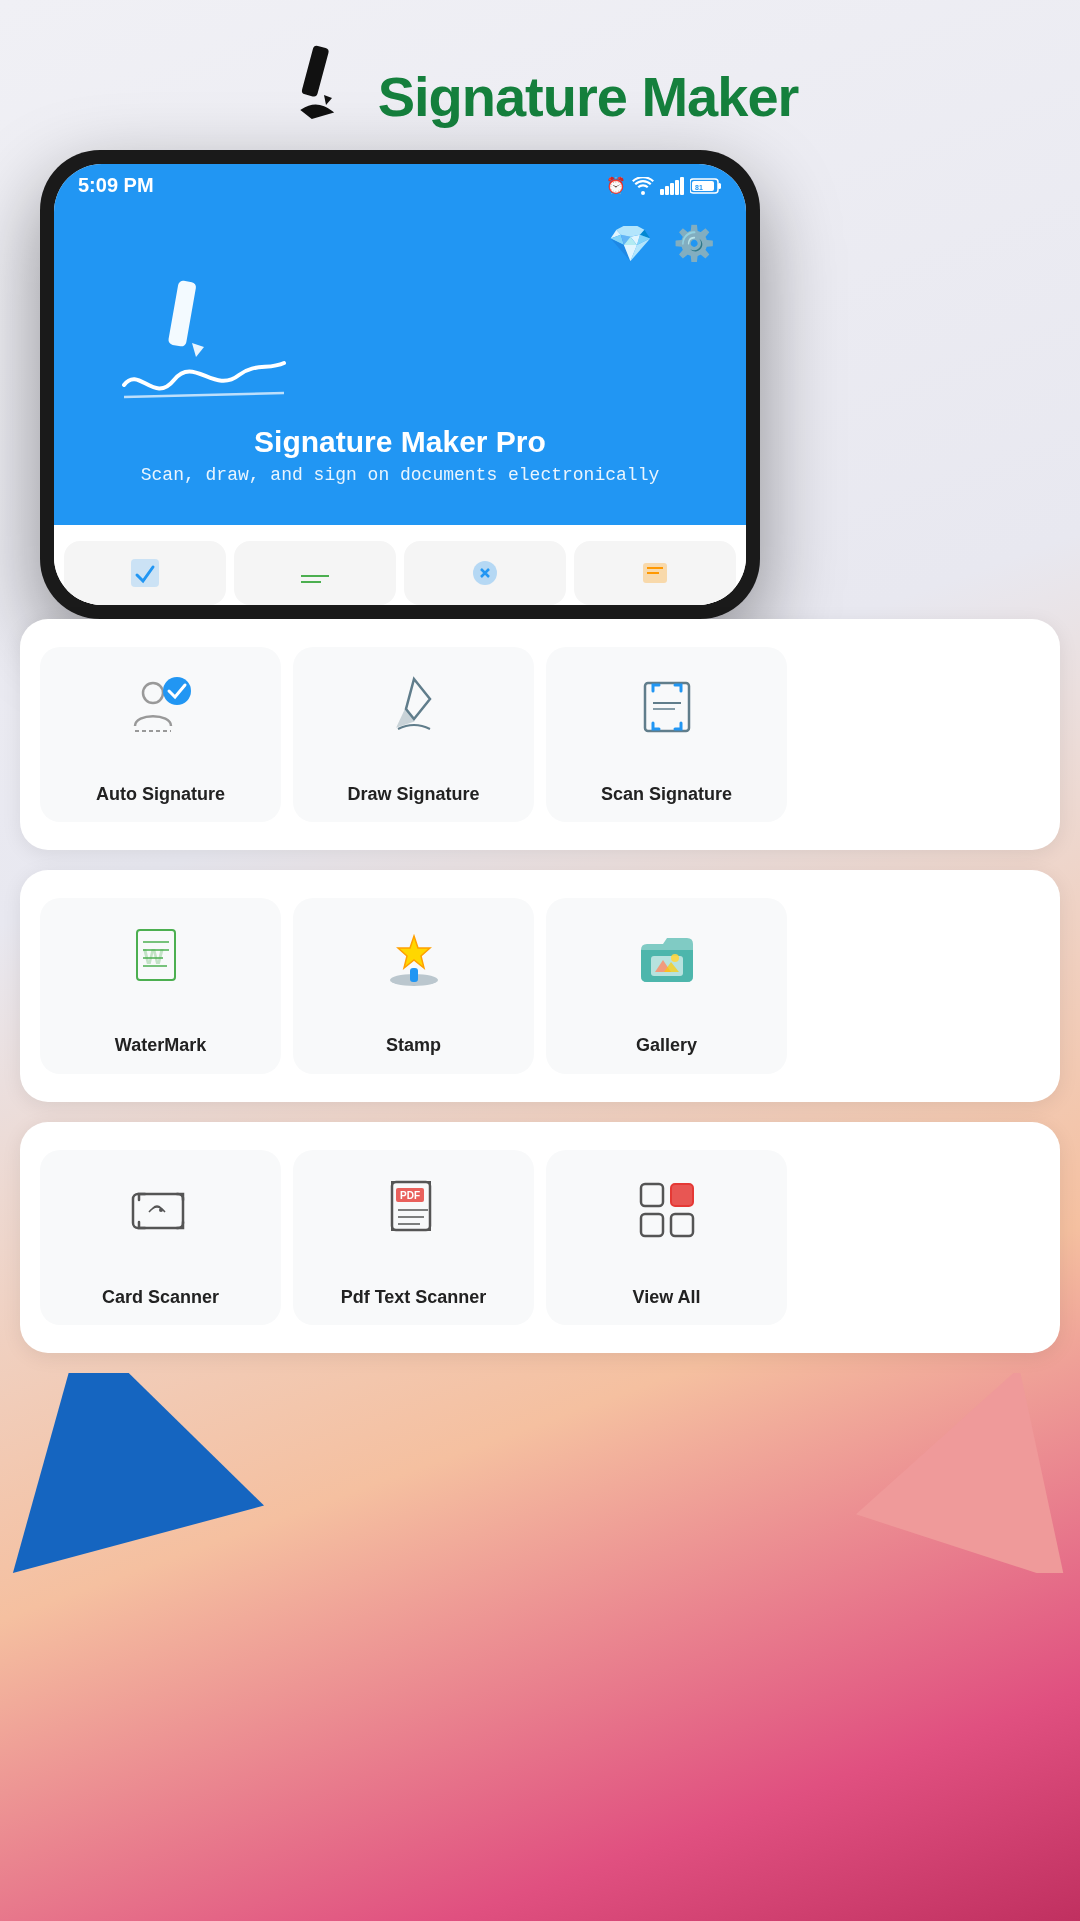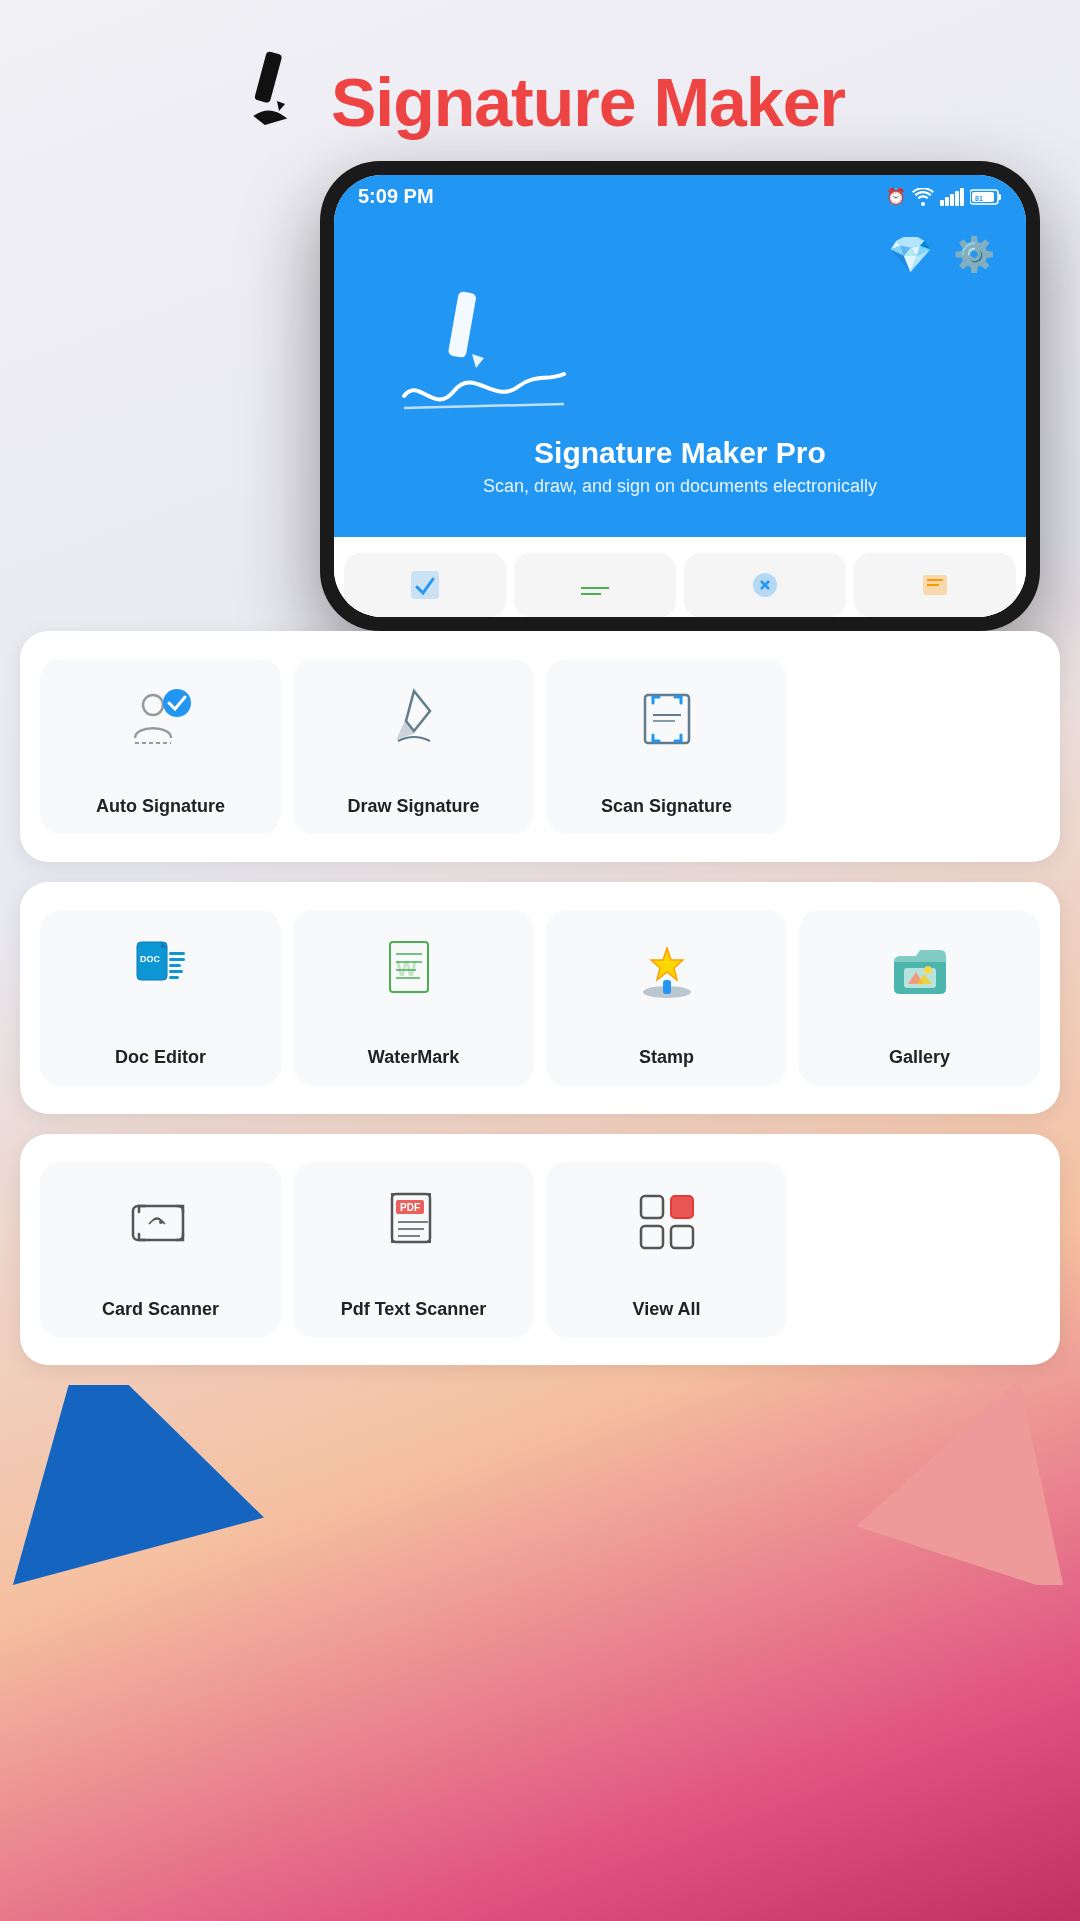--- a/index.html
+++ b/index.html
@@ -19,31 +19,31 @@
       align-items: center;
       justify-content: center;
       padding: 40px 20px 20px;
       gap: 16px;
     }
     .header-icon {
       width: 80px;
       height: 90px;
     }
     .header-title {
-      font-size: 68px;
+      font-size: 56px;
       font-weight: 900;
-      color: #ef4444;
+      color: #15803d;
       letter-spacing: -1px;
       margin-top: 23px;
     }
 
     
     .phone-container {
       display: flex;
-      justify-content: flex-end;
+      justify-content: flex-start;
       padding: 0 40px;
       position: relative;
     }
     .phone {
       width: 720px;
       background: #1a1a1a;
       border-radius: 60px;
       padding: 14px;
       box-shadow: 0 30px 80px rgba(0,0,0,0.4);
       position: relative;
@@ -95,20 +95,21 @@
     .app-name {
       font-size: 30px;
       font-weight: 700;
       color: white;
       margin-bottom: 6px;
     }
     .app-subtitle {
       font-size: 18px;
       color: rgba(255,255,255,0.9);
       font-weight: 400;
+      font-family: Liberation Mono, monospace;
     }
 
     
     .partial-row {
       background: white;
       display: flex;
       padding: 16px 10px 0;
       gap: 8px;
       overflow: hidden;
       height: 80px;
@@ -333,40 +334,20 @@
         <span class="grid-item-label">Scan Signature</span>
       </div>
 
 
     </div>
   </div>
 
   <div class="grid-card">
     <div class="grid-row">
 
-      <div class="grid-item">
-        <div class="grid-item-icon">
-          <svg width="72" height="72" viewBox="0 0 72 72" fill="none" xmlns="http://www.w3.org/2000/svg">
-
-            <rect x="12" y="8" width="30" height="38" rx="4" fill="#0D96D4"></rect>
-
-            <path d="M36,8 L42,14 L36,14 Z" fill="#0A7AB0"></path>
-            <rect x="12" y="8" width="30" height="38" rx="4" fill="none" stroke="#0A7AB0" stroke-width="1"></rect>
-
-            <text x="15" y="28" font-size="9" font-weight="bold" fill="white">DOC</text>
-
-            <rect x="44" y="18" width="16" height="3" rx="1.5" fill="#0D96D4"></rect>
-            <rect x="44" y="24" width="16" height="3" rx="1.5" fill="#0D96D4"></rect>
-            <rect x="44" y="30" width="12" height="3" rx="1.5" fill="#0D96D4"></rect>
-            <rect x="44" y="36" width="14" height="3" rx="1.5" fill="#0D96D4"></rect>
-            <rect x="44" y="42" width="10" height="3" rx="1.5" fill="#0D96D4"></rect>
-          </svg>
-        </div>
-        <span class="grid-item-label">Doc Editor</span>
-      </div>
 
       <div class="grid-item">
         <div class="grid-item-icon">
           <svg width="72" height="72" viewBox="0 0 72 72" fill="none" xmlns="http://www.w3.org/2000/svg">
 
             <rect x="12" y="8" width="38" height="50" rx="3" stroke="#4CAF50" stroke-width="2" fill="none"></rect>
             <line x1="18" y1="20" x2="44" y2="20" stroke="#4CAF50" stroke-width="1.5"></line>
             <line x1="18" y1="28" x2="44" y2="28" stroke="#4CAF50" stroke-width="1.5"></line>
             <line x1="18" y1="36" x2="38" y2="36" stroke="#4CAF50" stroke-width="1.5"></line>
             <line x1="18" y1="44" x2="42" y2="44" stroke="#4CAF50" stroke-width="1.5"></line>

